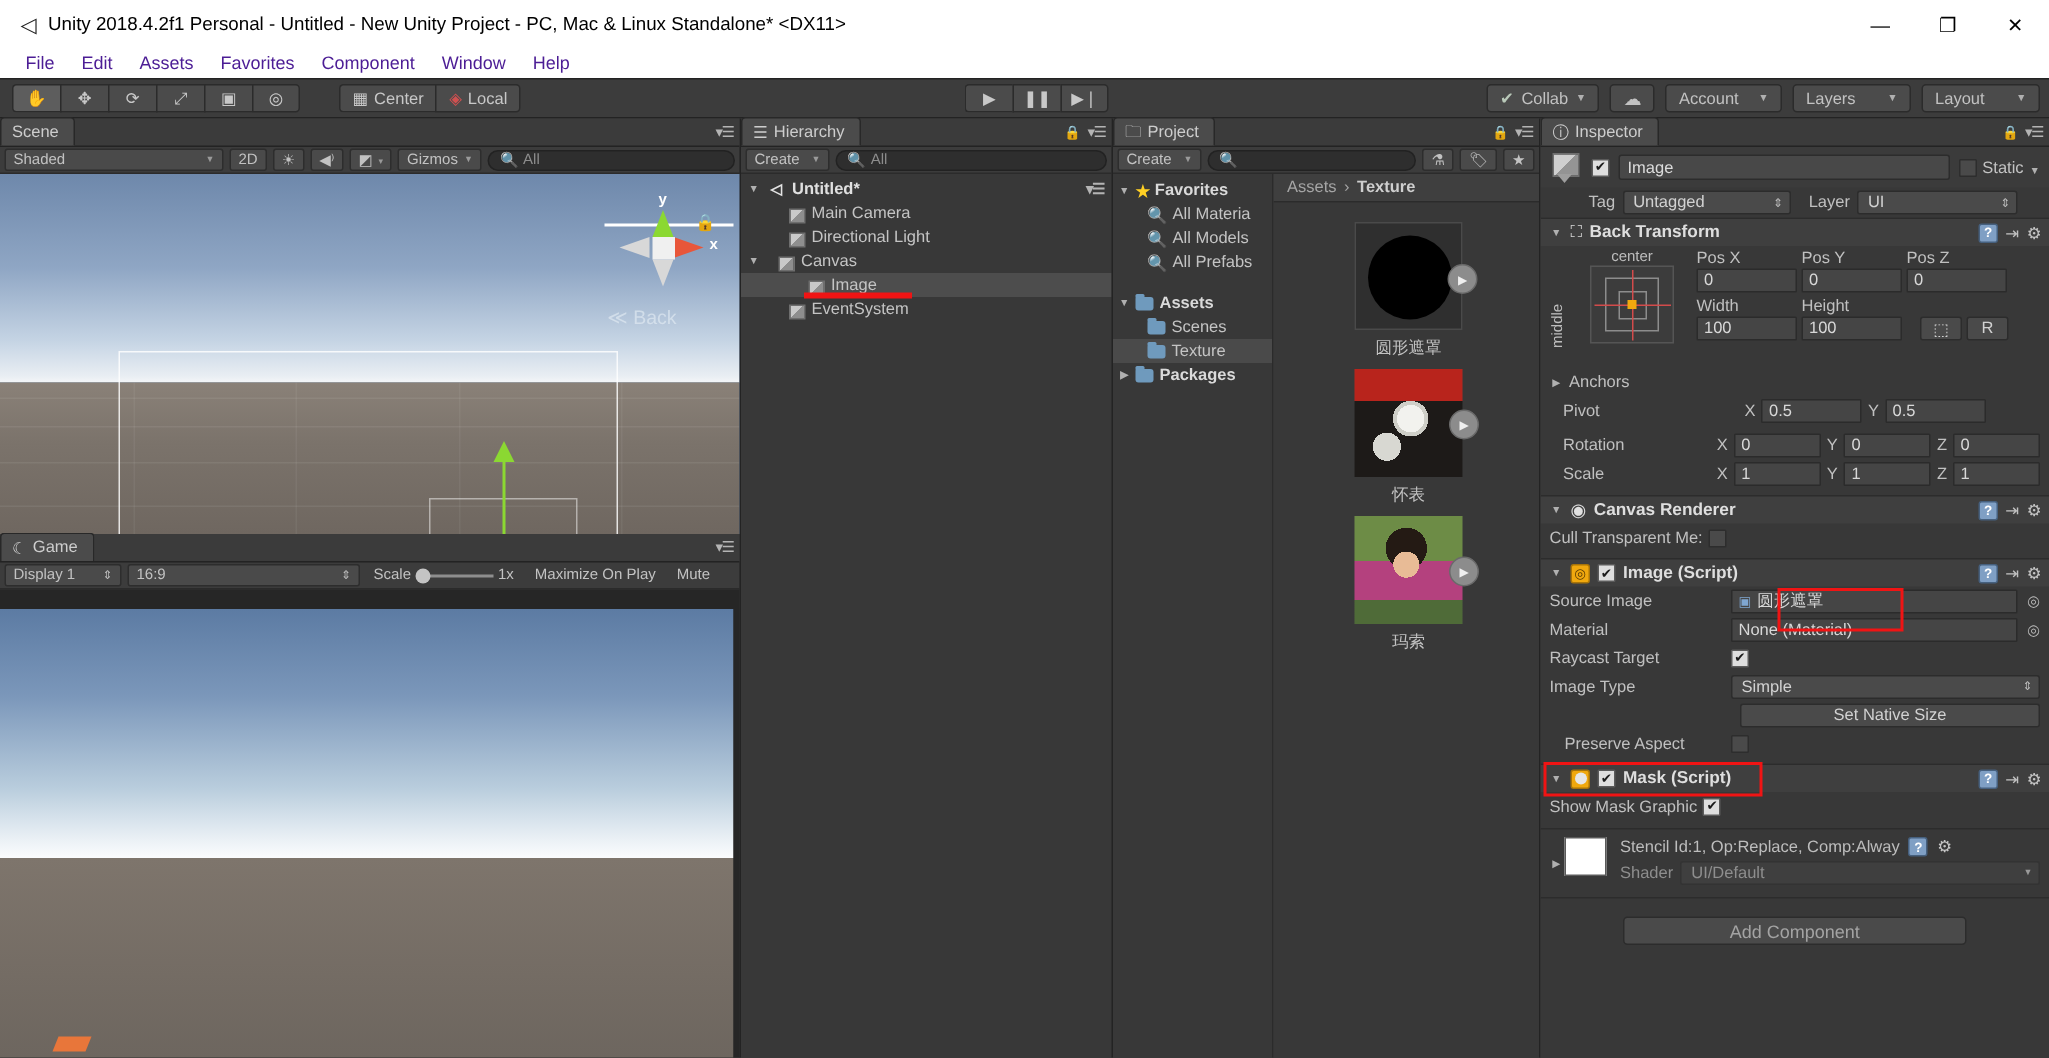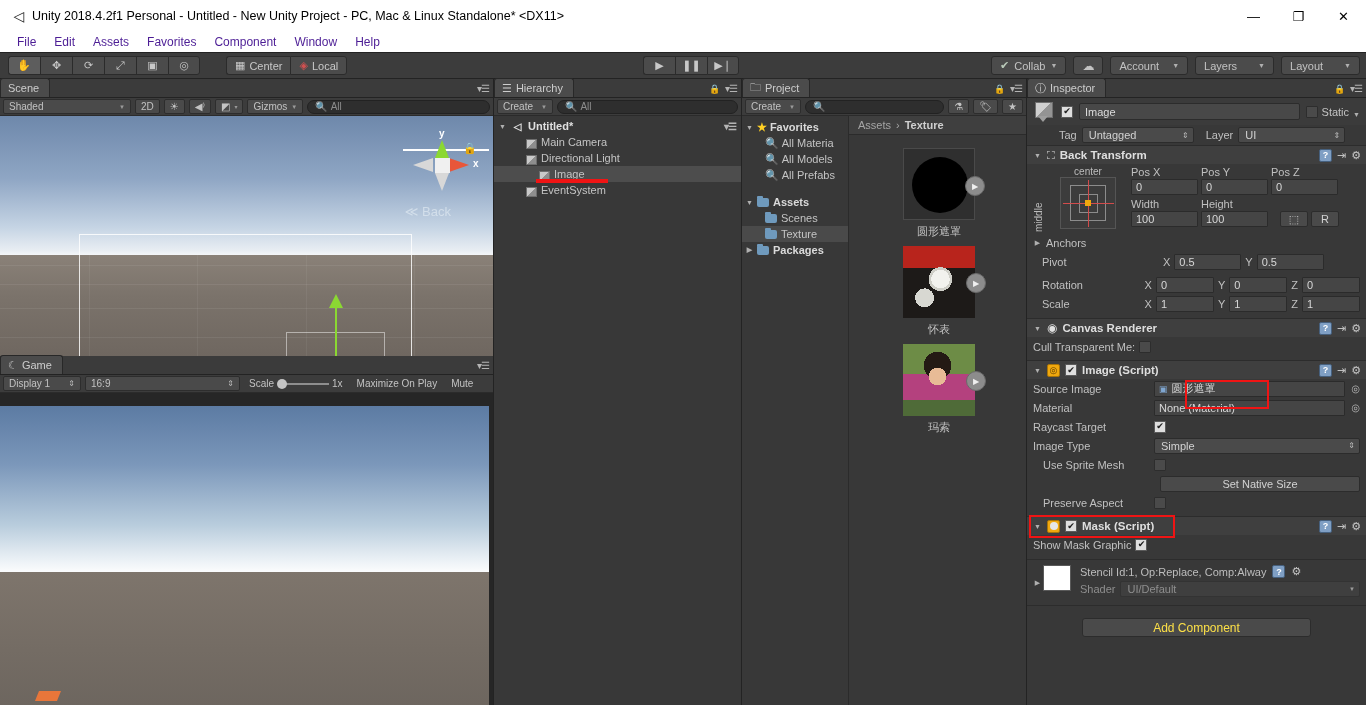--- a/index.html
+++ b/index.html
@@ -208,21 +208,21 @@
   #anchor-widget .inner { position:absolute; left:18px; top:16px; width:19px; height:19px; border:1px solid #8c8c8c;}
   #anchor-widget .ch { position:absolute; left:2px; top:25px; width:51px; height:1px; background:#d24b4b;}
   #anchor-widget .cv { position:absolute; left:27px; top:2px; width:1px; height:47px; background:#d24b4b;}
   #anchor-widget .dot { position:absolute; left:24px; top:22px; width:6px; height:6px; background:#f0a80e;}
   .vlabel { writing-mode:vertical-rl; transform:rotate(180deg); font-size:10px; color:#bdbdbd; }
   .redbox { position:absolute; border:2px solid #f01414; pointer-events:none; }
   .btn-wide { height:16px; background:#4a4a4a; border:1px solid #2c2c2c; border-radius:2px;
               display:flex; align-items:center; justify-content:center; color:#d2d2d2; font-size:11px; }
   #addcomp { width:229px; height:19px; margin:12px auto 0; background:#4a4a4a; border:1px solid #2c2c2c;
              border-radius:3px; display:flex; align-items:center; justify-content:center;
-             color:#fde047; font-size:12px; }
+             color:#a3a3a3; font-size:12px; }
   .divider { height:1px; background:#2c2c2c; }
 </style>
 </head>
 <body>
 
 <div id="titlebar">
   <span class="unity-logo">◁</span>
   <span id="title-text">Unity 2018.4.2f1 Personal - Untitled - New Unity Project - PC, Mac &amp; Linux Standalone* &lt;DX11&gt;</span>
   <div class="win-btns">
     <div class="win-btn">—</div>
@@ -296,21 +296,21 @@
     <div class="panel" style="height:277px">
       <div class="tabrow">
         <div class="tab">
           <span>Scene</span>
         </div>
         <div class="right-ico">
           <span class="ham">▾☰</span>
         </div>
       </div>
       <div class="subbar">
-        <div class="sbtn" style="width:128px; justify-content:space-between">
+        <div class="sbtn" style="width:146px; justify-content:space-between">
           <span>Shaded</span>
           <span class="caret-sm">▼</span>
         </div>
         <div class="sbtn">
           <span>2D</span>
         </div>
         <div class="sbtn">
           <span>☀</span>
         </div>
         <div class="sbtn">
@@ -441,20 +441,26 @@
         <span style="width:10px"></span>
         <span class="cube-ico"></span>
         <span>Main Camera</span>
       </div>
       <div class="trow">
         <span class="tri"></span>
         <span style="width:10px"></span>
         <span class="cube-ico"></span>
         <span>Directional Light</span>
       </div>
+      <div class="trow">
+        <span class="tri">▼</span>
+        <span style="width:3px"></span>
+        <span class="cube-ico"></span>
+        <span>Canvas</span>
+      </div>
       <div class="trow sel">
         <span class="tri"></span>
         <span style="width:23px"></span>
         <span class="cube-ico"></span>
         <span>Image</span>
         <span class="underline-red"></span>
       </div>
       <div class="trow">
         <span class="tri"></span>
         <span style="width:10px"></span>
@@ -657,21 +663,21 @@
             <span class="rowlbl" style="width:67px">Height</span>
           </div>
           <div style="display:flex; gap:3px; margin-top:1px; align-items:center">
             <span class="field" style="width:67px">100</span>
             <span class="field" style="width:67px">100</span>
             <span class="btn-wide" style="width:28px; margin-left:9px">⬚</span>
             <span class="btn-wide" style="width:28px">R</span>
           </div>
         </div>
       </div>
-      <div class="row" style="margin-top:1px">
+      <div class="row" style="margin-top:13px">
         <span class="tri">▶</span>
         <span class="rowlbl">Anchors</span>
       </div>
       <div class="row">
         <span class="rowlbl" style="width:117px; margin-left:9px">Pivot</span>
         <span class="rowlbl">X</span>
         <span class="field" style="width:67px">0.5</span>
         <span class="rowlbl">Y</span>
         <span class="field" style="width:67px">0.5</span>
       </div>
@@ -737,24 +743,20 @@
       <div class="row">
         <span class="rowlbl" style="width:117px">Raycast Target</span>
         <span class="chk">✔</span>
       </div>
       <div class="row">
         <span class="rowlbl" style="width:117px">Image Type</span>
         <span class="popup" style="flex:1">
           <span>Simple</span>
           <span class="updown">⇕</span>
         </span>
-      </div>
-      <div class="row">
-        <span class="rowlbl" style="width:107px; margin-left:10px">Use Sprite Mesh</span>
-        <span class="chk off"></span>
       </div>
       <div class="row">
         <span style="width:123px"></span>
         <span class="btn-wide" style="flex:1">Set Native Size</span>
       </div>
       <div class="row">
         <span class="rowlbl" style="width:107px; margin-left:10px">Preserve Aspect</span>
         <span class="chk off"></span>
       </div>
 

